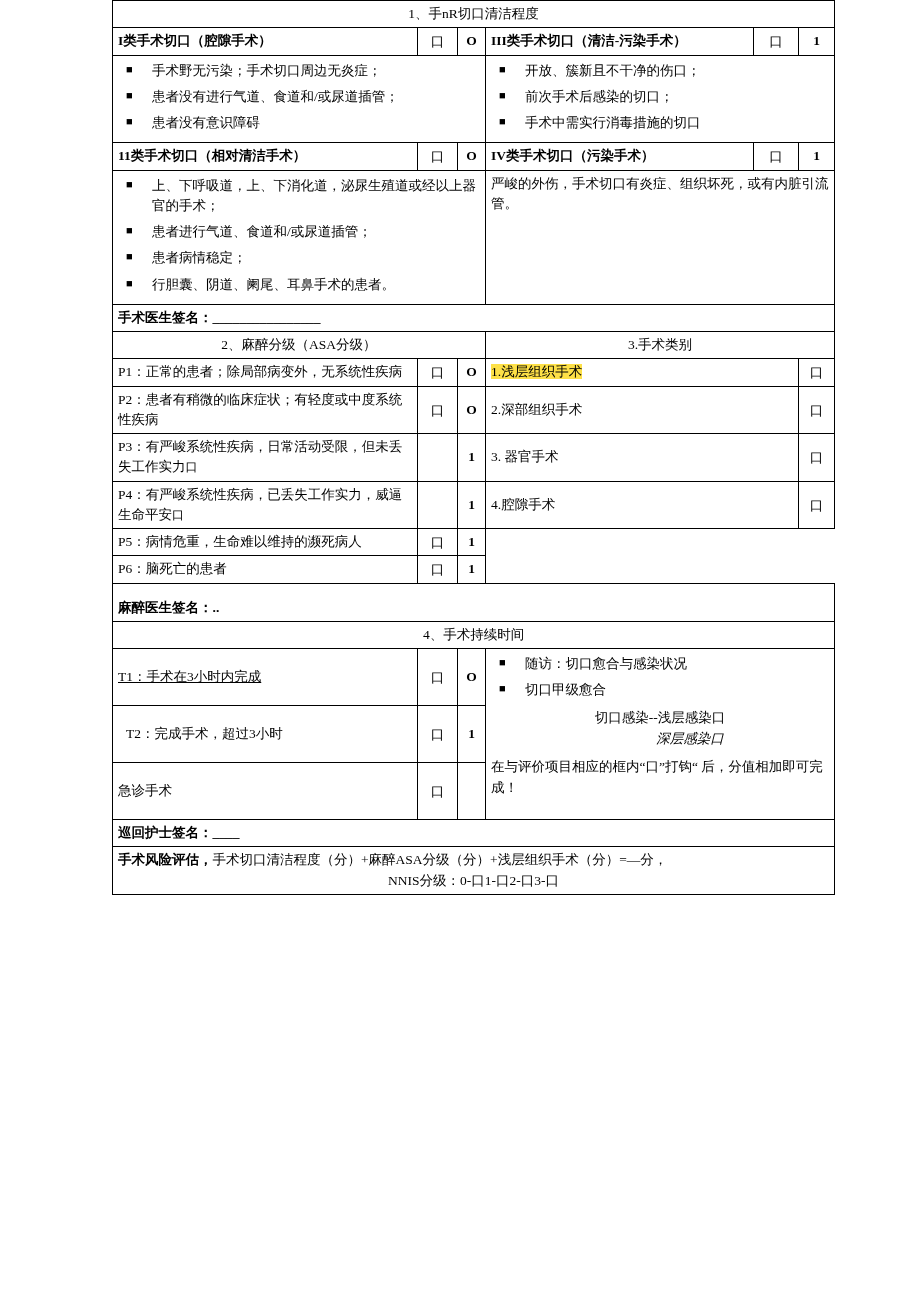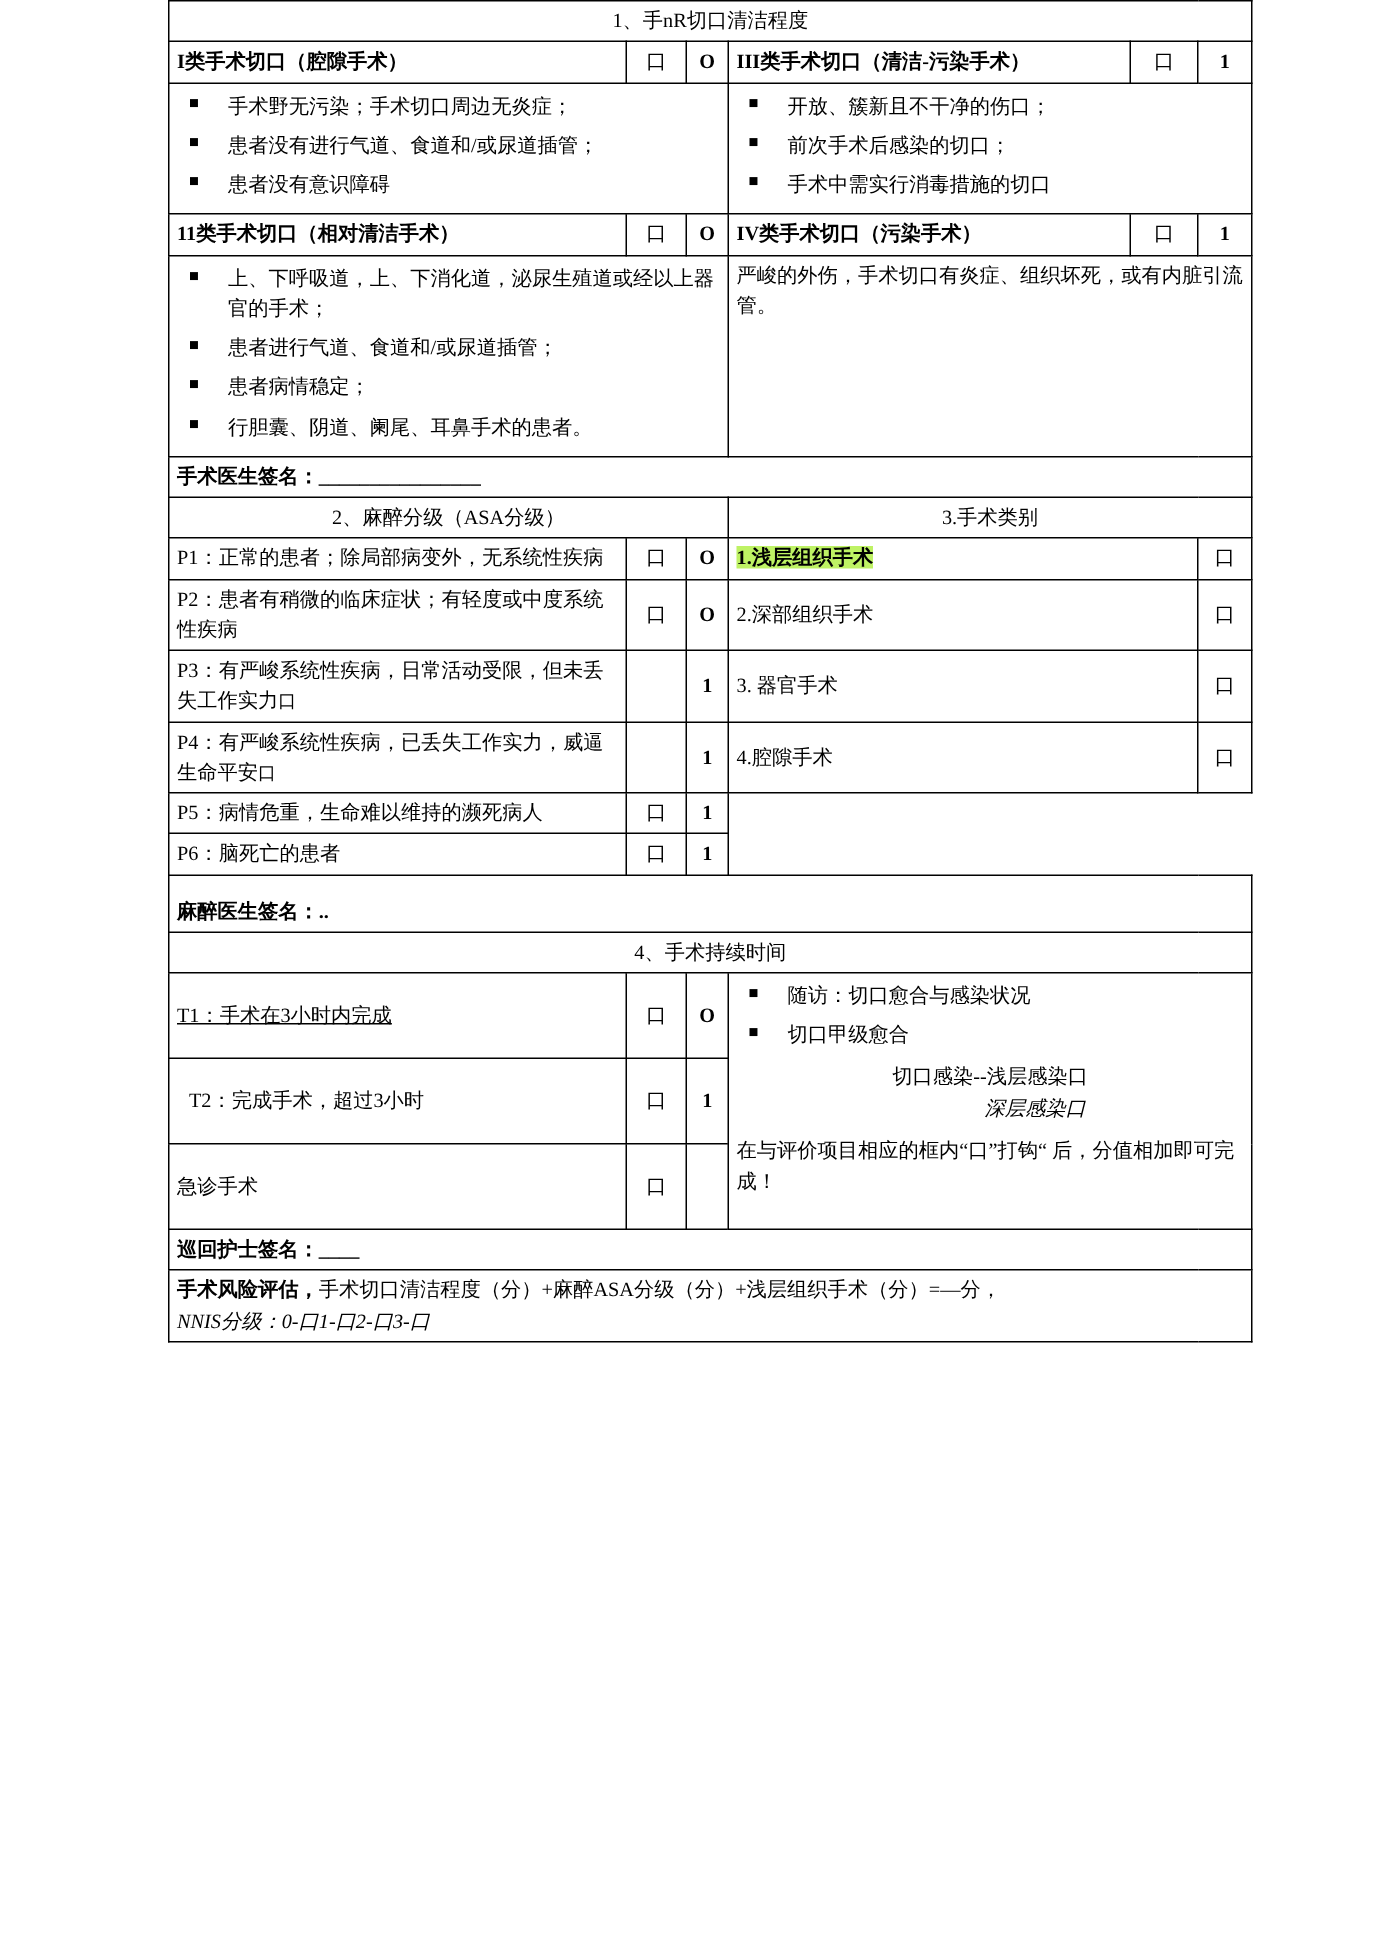--- a/index.html
+++ b/index.html
@@ -82,22 +82,21 @@
     text-align: center;
     font-weight: bold;
     font-size: 14px;
   }
   .sign-row td {
     font-weight: bold;
     font-size: 13.5px;
     padding: 4px 6px;
   }
   .hl {
-    background: #bef264;
-    font-weight: bold;
+    background: #fde047;
   }
   .small-sq {
     font-family: "DejaVu Sans", sans-serif;
     font-size: 10px;
   }
   .indent-note {
     text-align: center;
     line-height: 1.6;
   }
   .note-txt {
@@ -262,19 +261,19 @@
       <td class="score vmid"></td>
     </tr>
 
     <tr class="sign-row">
       <td colspan="6">巡回护士签名：____</td>
     </tr>
 
     <tr>
       <td colspan="6" class="footer-note">
         <span class="bold">手术风险评估，</span><span>手术切口清洁程度（分）+麻醉ASA分级（分）+浅层组织手术（分）=—分，</span>
-        <div style="font-style:italic;">NNIS分级：0-口1-口2-口3-口</div>
+        <div style="text-align:center;">NNIS分级：0-口1-口2-口3-口</div>
       </td>
     </tr>
   </tbody>
     </table>
 
 </div>
 
 </body></html>

